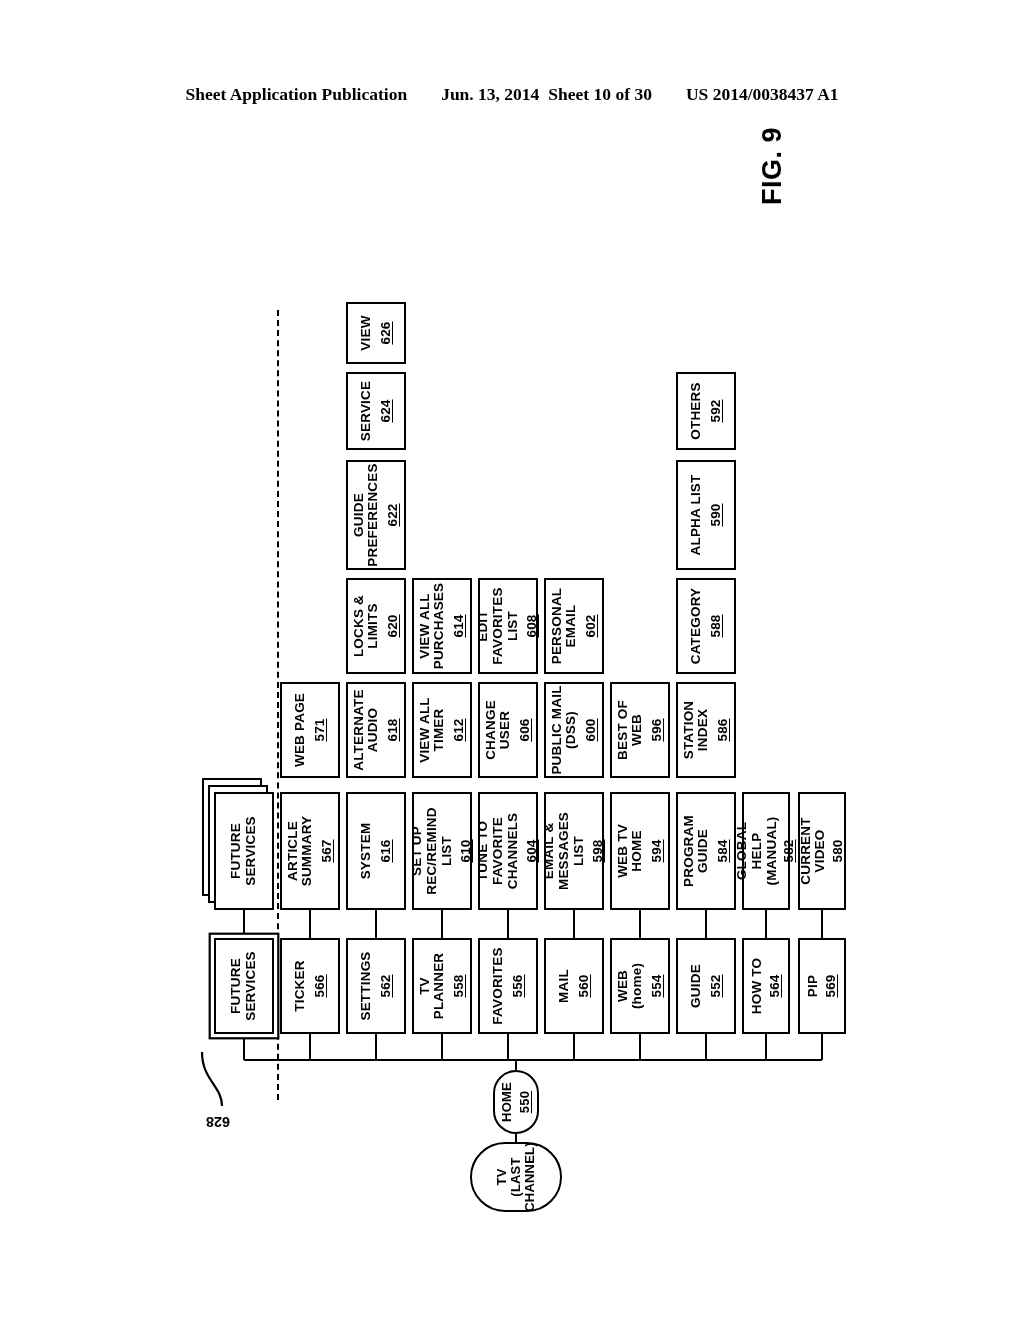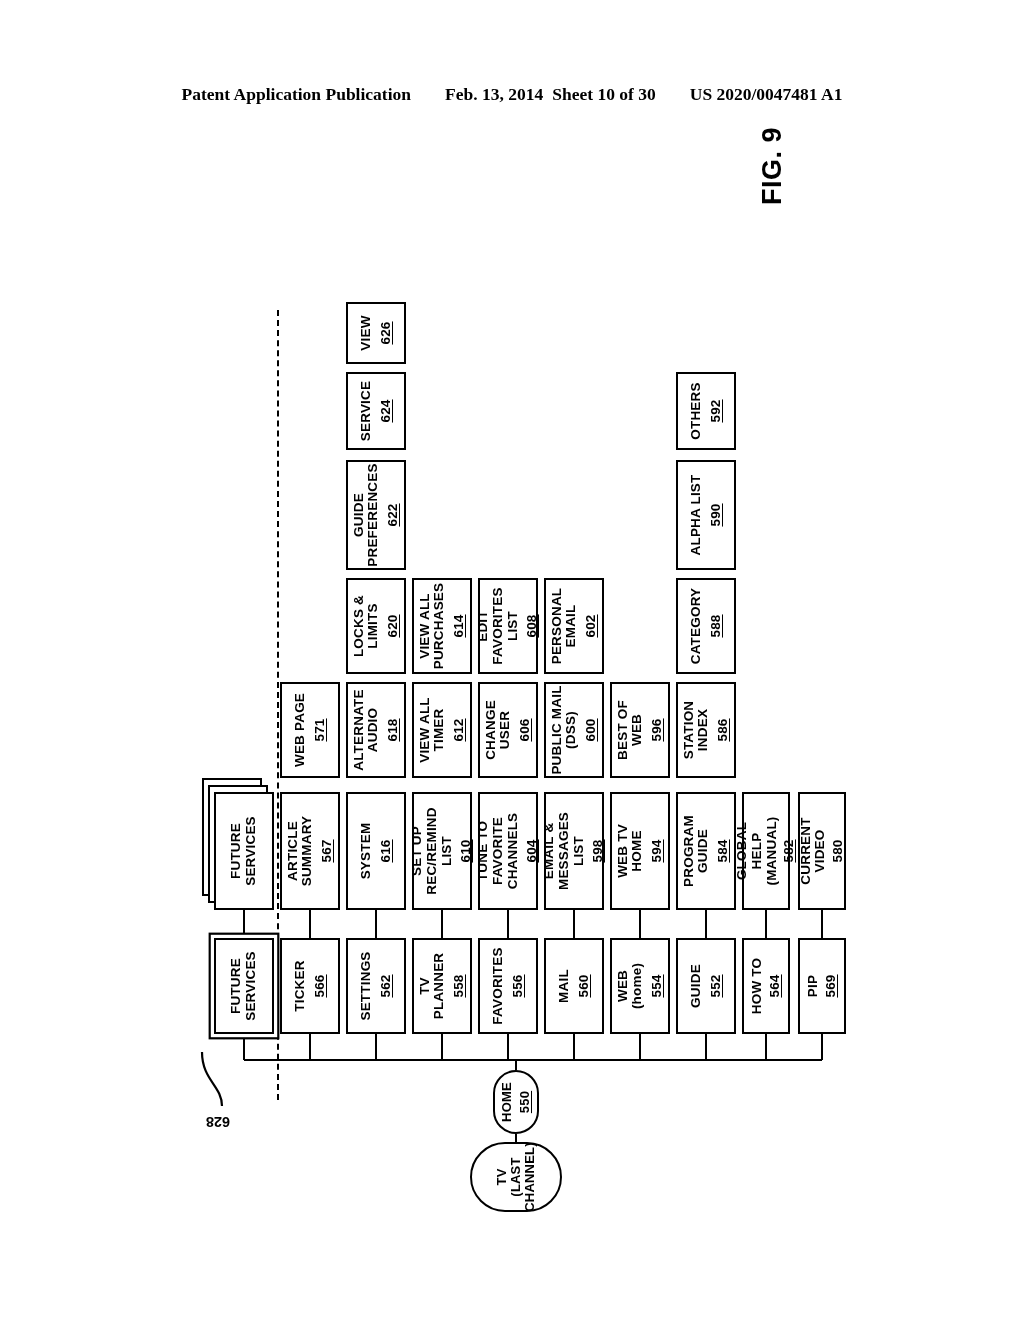--- a/index.html
+++ b/index.html
@@ -112,24 +112,24 @@
     font-size:14.5px;font-weight:bold;
     z-index:6;
     white-space:nowrap;
   }
   .ref svg{display:block;overflow:visible;}
 </style>
 </head>
 <body>
 
 <div class="pat-header">
-  <span class="h-pub">Patent Application Publication</span>
-  <span class="h-date">Feb. 13, 2014</span>
+  <span class="h-pub">Sheet Application Publication</span>
+  <span class="h-date">Jun. 13, 2014</span>
   <span class="h-sheet">Sheet 10 of 30</span>
-  <span class="h-num">US 2020/0047481 A1</span>
+  <span class="h-num">US 2014/0038437 A1</span>
 </div>
 
 <div class="fig-label">FIG. 9</div>
 
 <div id="chart-stage">
   <div class="layer" id="lines-layer">
       <div class="ln h" style="left: 68px; top: 308.9px; width: 8px;"></div>
       <div class="ln h" style="left: 140px; top: 308.9px; width: 10px;"></div>
       <div class="ln h" style="left: 150px; top: 36.9px; width: 26px;"></div>
       <div class="ln h" style="left: 272px; top: 36.9px; width: 28px;"></div>

